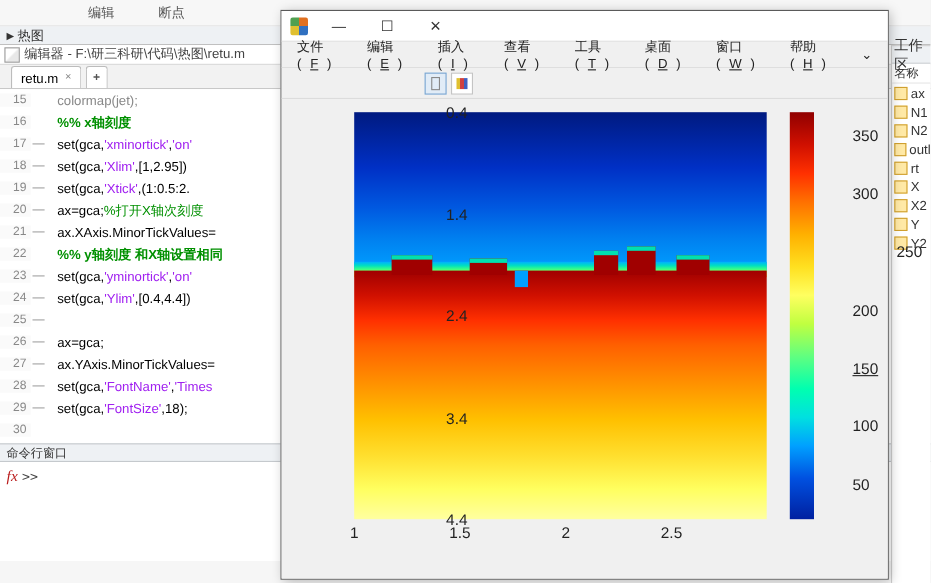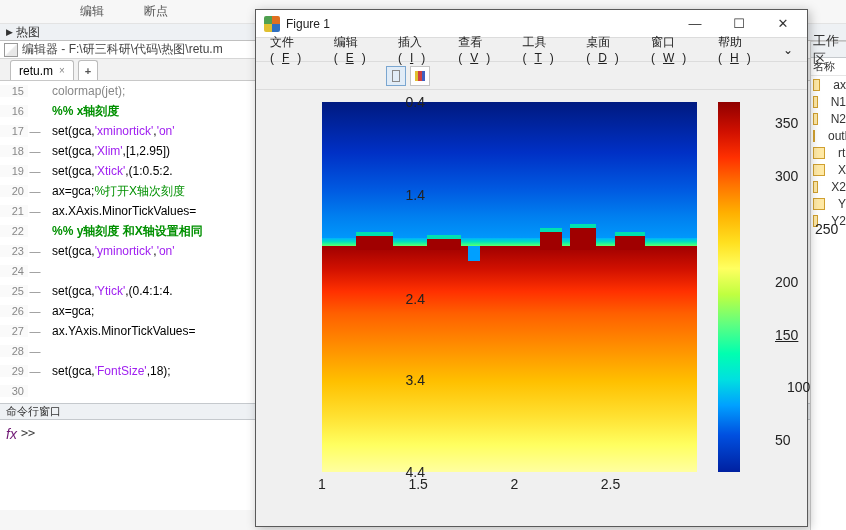--- a/index.html
+++ b/index.html
@@ -17,26 +17,26 @@
 .code-area{background:#fff;height:322px;overflow:hidden;font-family:Consolas,monospace;font-size:12px}
 .code-line{display:flex;height:20px;align-items:center}
 .ln{width:28px;text-align:right;color:#888;padding-right:4px;background:#fafafa;font-size:11px}
 .dash{width:14px;text-align:center;color:#888;font-size:11px}
 .code{white-space:pre;padding-left:10px}
 .kw{color:#009000;font-weight:bold}
 .str{color:#a020f0}
 .cm{color:#009000}
 .cmd-hdr{height:17px;background:#eef1f4;border-top:1px solid #c5c9cd;border-bottom:1px solid #c5c9cd;display:flex;align-items:center;padding-left:6px;font-size:11px;color:#333}
 .cmd-body{height:90px;background:#fff;padding:6px;display:flex;align-items:flex-start;gap:4px}
-.fx{font-style:italic;font-family:Liberation Sans, sans-serif;font-size:14px;color:#701a75}
+.fx{font-style:italic;font-family:Liberation Serif, serif;font-size:14px;color:#b91c1c}
 .prompt{font-family:Consolas,monospace;color:#444}
 .right-panel{position:absolute;right:0;top:41px;width:36px;height:489px;background:#fff;border-left:1px solid #d0d0d0}
 .rp-hdr{height:17px;background:#eef1f4;border-bottom:1px solid #c5c9cd;font-size:13px;color:#333;padding-left:2px;display:flex;align-items:center;border-top:1px solid #d0d0d0}
 .cat-hdr{height:18px;background:#fff;font-size:11px;color:#333;padding-left:2px;display:flex;align-items:center;border-bottom:1px solid #e6e6e6}
-.var-row{height:17px;display:flex;align-items:center;padding-left:2px;font-size:11px;color:#333;gap:13px}
+.var-row{height:17px;display:flex;align-items:center;padding-left:2px;font-size:11px;color:#333;gap:3px}
 .var-icon{width:12px;height:12px;background:#ffe9a6;border:1px solid #d0a030}
 .figure-window{position:absolute;left:255px;top:9px;width:553px;height:518px;background:#f0f0f0;border:1px solid #5a5a5a;box-shadow:2px 2px 10px rgba(0,0,0,.25)}
 .fw-title{height:28px;background:#fff;display:flex;align-items:center;padding:0 2px 0 8px;border-bottom:1px solid #dcdcdc}
 .fw-logo{width:16px;height:16px;margin-right:6px;position:relative}
 .fw-logo::before{content:"";position:absolute;inset:0;background:conic-gradient(#e07020 0 90deg,#3070c0 90deg 180deg,#e0c030 180deg 270deg,#50a050 270deg 360deg);border-radius:2px}
 .fw-title-text{flex:1;font-size:12px;color:#222}
 .fw-btn{width:44px;height:26px;display:flex;align-items:center;justify-content:center;color:#333;font-size:13px}
 .fw-menu{height:24px;display:flex;align-items:center;padding-left:6px;background:#f0f0f0;border-bottom:1px solid #dcdcdc;gap:0}
 .fw-menu span{padding:0 8px;font-size:12px;color:#222}
 .fw-menu .u{text-decoration:underline}
@@ -126,39 +126,40 @@
       <span class="code"><span class="kw">%% y轴刻度 和X轴设置相同</span></span>
     </div>
     <div class="code-line">
       <span class="ln">23</span>
       <span class="dash">—</span>
       <span class="code">set(gca,<span class="str">'yminortick'</span>,<span class="str">'on'</span></span>
     </div>
     <div class="code-line">
       <span class="ln">24</span>
       <span class="dash">—</span>
+      <span class="code">set(gca,<span class="str">'Ylim'</span>,[0.4,4.4])</span>
     </div>
     <div class="code-line">
       <span class="ln">25</span>
       <span class="dash">—</span>
-      <span class="code">set(gca,<span class="str">'Ytick'</span>,(0.4:1:4.</span>
     </div>
     <div class="code-line">
       <span class="ln">26</span>
       <span class="dash">—</span>
       <span class="code">ax=gca;</span>
     </div>
     <div class="code-line">
       <span class="ln">27</span>
       <span class="dash">—</span>
       <span class="code">ax.YAxis.MinorTickValues=</span>
     </div>
     <div class="code-line">
       <span class="ln">28</span>
       <span class="dash">—</span>
+      <span class="code">set(gca,<span class="str">'FontName'</span>,<span class="str">'Times</span></span>
     </div>
     <div class="code-line">
       <span class="ln">29</span>
       <span class="dash">—</span>
       <span class="code">set(gca,<span class="str">'FontSize'</span>,18);</span>
     </div>
     <div class="code-line">
       <span class="ln">30</span>
       <span class="dash"></span>
       <span class="code"></span>
@@ -210,21 +211,20 @@
       <div class="var-row">
         <span class="var-icon"></span>
         <span>Y2</span>
       </div>
     </div>
 </div>
 
 <div class="figure-window">
   <div class="fw-title">
     <span class="fw-logo"></span>
-    <span class="fw-title-text">Figure 1</span>
     <span class="fw-btn">—</span>
     <span class="fw-btn">☐</span>
     <span class="fw-btn">✕</span>
   </div>
   <div class="fw-menu" id="fwmenu">
     <span>文件(<span class="u">F</span>)</span>
       <span>编辑(<span class="u">E</span>)</span>
       <span>插入(<span class="u">I</span>)</span>
       <span>查看(<span class="u">V</span>)</span>
       <span>工具(<span class="u">T</span>)</span>
@@ -251,34 +251,34 @@
         <div class="bump" style="left:28%;width:9%;top:36%;height:4%"></div>
         <div class="bump" style="left:39%;width:3%;top:39%;height:4%;background:#00a0ff;border:none"></div>
         <div class="bump" style="left:58%;width:6%;top:34%;height:6%"></div>
         <div class="bump" style="left:66%;width:7%;top:33%;height:7%"></div>
         <div class="bump" style="left:78%;width:8%;top:35%;height:5%"></div>
       </div>
     </div>
     <div id="yticks">
         <div class="ytick" style="top: 12px;">0.4</div>
         <div class="ytick" style="top: 104.5px;">1.4</div>
-        <div class="ytick" style="top: 197px; margin-top: 12px;">2.4</div>
+        <div class="ytick" style="top: 197px;">2.4</div>
         <div class="ytick" style="top: 289.5px; text-align: center;">3.4</div>
         <div class="ytick" style="top: 382px;">4.4</div>
       </div>
     <div id="xticks">
         <div class="xtick" style="left: 66px;">1</div>
         <div class="xtick" style="left: 162.154px;">1.5</div>
         <div class="xtick" style="left: 258.308px;">2</div>
         <div class="xtick" style="left: 354.462px;">2.5</div>
       </div>
     <div class="cbar"></div>
     <div id="cticks">
         <div class="ctick" style="top: 350.286px;">50</div>
-        <div class="ctick" style="top: 297.429px; margin-left: 12px;">100</div>
+        <div class="ctick" style="top: 297.429px;">100</div>
         <div class="ctick" style="top: 244.571px; text-decoration: underline;">150</div>
         <div class="ctick" style="top: 191.714px;">200</div>
         <div class="ctick" style="top: 138.857px; margin-left: 40px;">250</div>
         <div class="ctick" style="top: 86px;">300</div>
         <div class="ctick" style="top: 33.1429px;">350</div>
       </div>
   </div>
 </div>
 
 </body></html>

